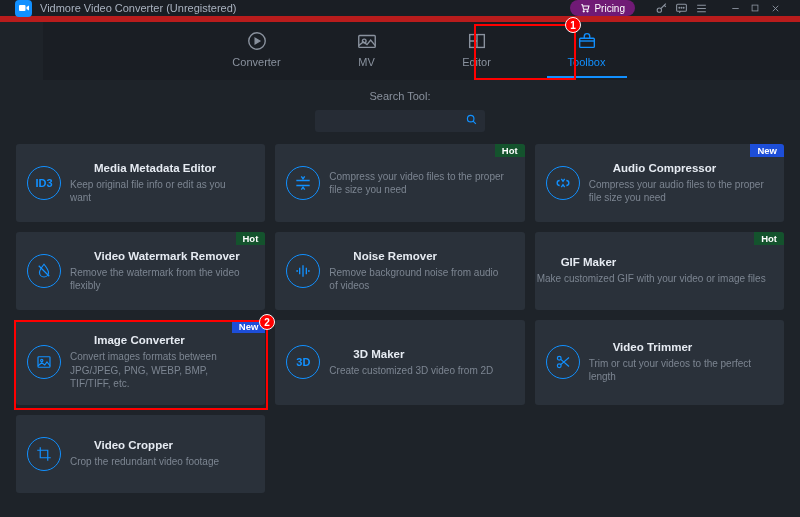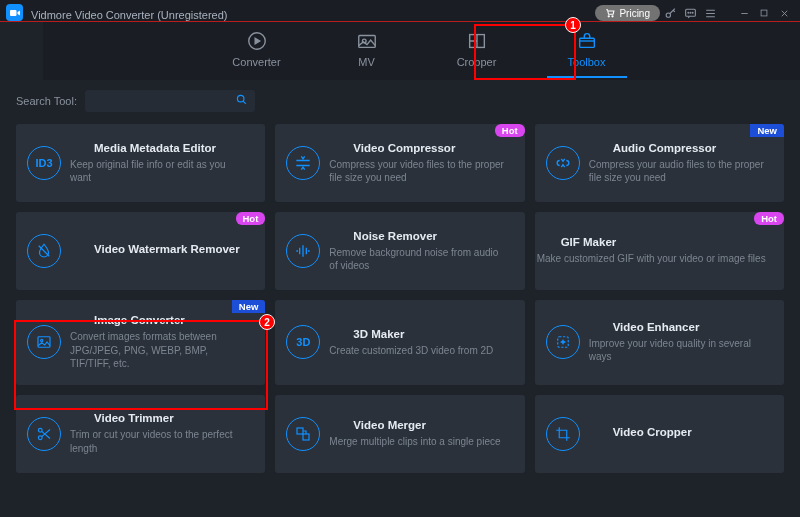--- a/index.html
+++ b/index.html
@@ -7,37 +7,37 @@
     width: 800px; height: 517px;
     background: #1e2329;
     font-family: -apple-system, "Segoe UI", Arial, sans-serif;
     color: #bfc7d2;
     overflow: hidden;
     font-size: 12px;
   }
   
   .titlebar {
     height: 22px;
-    display: flex; align-items: flex-end;
-    padding: 0 6px;
+    display: flex; align-items: center;
+    padding: 0 15px;
     background: #1a1e24;
-    border-bottom: 1px solid #b91c1c;
+    border-bottom: 6px solid #b91c1c;
   }
   .logo {
     width: 17px; height: 17px; border-radius: 4px;
     background: #1190ff;
     display: flex; align-items: center; justify-content: center;
     margin-right: 8px;
   }
   .titlebar .title { flex: 1; font-size: 11px; color: #a9b2bf; }
   .pricing-btn {
     height: 16px; padding: 0 10px; border-radius: 8px;
-    background: #737373; color: #fff; font-size: 10px;
+    background: #701a75; color: #fff; font-size: 10px;
     display: flex; align-items: center; gap: 4px;
-    margin-right: 0;
+    margin-right: 16px;
   }
   .title-ctrl {
     width: 20px; height: 16px;
     display: flex; align-items: center; justify-content: center;
     color: #8a929e; font-size: 12px;
   }
   .title-ctrl svg { display:block; }
 
   
   .tabs {
@@ -58,20 +58,21 @@
     content: ""; position: absolute; left: -10px; right: -10px; bottom: -6px;
     height: 2px; background: #1190ff;
   }
   .tab svg { display:block; }
 
   
   .searchbar {
     display: flex; align-items: center;
     padding: 10px 16px 8px 16px;
     gap: 8px;
+    flex-direction: column;
   }
   .searchbar label { font-size: 11px; color: #8a929e; }
   .searchbar .search-wrap {
     width: 170px; height: 22px;
     background: #262c35; border-radius: 3px;
     display: flex; align-items: center;
     padding: 0 8px;
   }
   .search-wrap input {
     flex: 1; background: none; border: none; outline: none;
@@ -107,21 +108,21 @@
   .ring svg { display:block; }
   .card .txt { flex: 1; padding-right: 6px; }
   .card .title { font-size: 11.5px; color: #e6ebf2; font-weight: 600; margin-bottom: 4px; margin-left: 24px; }
   .card .desc { font-size: 10px; color: #7c8591; line-height: 1.35; }
   .badge {
     position: absolute; top: 0; right: 0;
     font-size: 9.5px; color: #fff; padding: 1px 7px;
     border-radius: 0 3px 0 0;
     font-weight: 600;
   }
-  .badge.hot { background: #d946ef; border-radius: 6px; }
+  .badge.hot { background: #14532d; }
   .badge.new { background: #1d4ed8; }
 
   
   .annot { position: absolute; border: 2px solid #ff0000; pointer-events: none; }
   .annot-num {
     position: absolute; width: 16px; height: 16px; border-radius: 50%;
     background: #ff0000; border: 1.5px solid #fff6f6;
     color: #fff; font-size: 10px; font-weight: 700;
     display: flex; align-items: center; justify-content: center;
     pointer-events: none;
@@ -198,21 +199,21 @@
         <circle cx="9" cy="12" r="2"></circle>
         <path d="M3 17l5-4 4 3 4-5 5 6"></path>
       </svg>
     <span>MV</span>
   </div>
   <div class="tab">
     <svg width="22" height="22" viewBox="0 0 24 24" fill="none" stroke="currentColor" stroke-width="1.5">
         <rect x="4" y="5" width="16" height="14"></rect>
         <path d="M12 5v14M4 12h8"></path>
       </svg>
-    <span>Cropper</span>
+    <span>Editor</span>
   </div>
   <div class="tab active">
     <svg width="22" height="22" viewBox="0 0 24 24" fill="none" stroke="currentColor" stroke-width="1.5">
         <rect x="4" y="9" width="16" height="10" rx="1"></rect>
         <path d="M4 12h16"></path>
         <path d="M9 9V7a3 3 0 016 0v2"></path>
       </svg>
     <span>Toolbox</span>
   </div>
 </div>
@@ -244,21 +245,20 @@
       <div class="badge hot">Hot</div>
       <div class="icon">
         <div class="ring">
           <svg width="20" height="20" viewBox="0 0 24 24" stroke="#1190ff" stroke-width="1.6" fill="none">
             <path d="M4 9h16M4 15h16"></path>
             <path d="M10 4l2 3 2-3M10 20l2-3 2 3"></path>
           </svg>
         </div>
       </div>
       <div class="txt">
-        <div class="title">Video Compressor</div>
         <div class="desc">Compress your video files to the proper file size you need</div>
       </div>
     </div>
     <div class="card">
       <div class="badge new">New</div>
       <div class="icon">
         <div class="ring">
           <svg width="20" height="20" viewBox="0 0 24 24" stroke="#1190ff" stroke-width="1.6" fill="none">
             <path d="M8 9c-2 0-3 1.5-3 3s1 3 3 3"></path>
             <path d="M16 9c2 0 3 1.5 3 3s-1 3-3 3"></path>
@@ -276,20 +276,21 @@
       <div class="icon">
         <div class="ring">
           <svg width="18" height="18" viewBox="0 0 24 24" stroke="#1190ff" stroke-width="1.6" fill="none">
             <path d="M12 3c4 5 6 8 6 11a6 6 0 11-12 0c0-3 2-6 6-11z"></path>
             <path d="M5 5l14 14"></path>
           </svg>
         </div>
       </div>
       <div class="txt">
         <div class="title">Video Watermark Remover</div>
+        <div class="desc">Remove the watermark from the video flexibly</div>
       </div>
     </div>
     <div class="card">
       <div class="icon">
         <div class="ring">
           <svg width="20" height="20" viewBox="0 0 24 24" stroke="#1190ff" stroke-width="1.6" fill="none">
             <path d="M4 12h2M8 8v8M12 5v14M16 8v8M20 12h-2"></path>
           </svg>
         </div>
       </div>
@@ -327,70 +328,42 @@
       </div>
       <div class="txt">
         <div class="title">3D Maker</div>
         <div class="desc">Create customized 3D video from 2D</div>
       </div>
     </div>
     <div class="card">
       <div class="icon">
         <div class="ring">
           <svg width="18" height="18" viewBox="0 0 24 24" stroke="#1190ff" stroke-width="1.6" fill="none">
-            <rect x="5" y="5" width="14" height="14" rx="2" stroke-dasharray="3 2"></rect>
-            <path d="M12 8l1.2 2.4L16 12l-2.8 1.6L12 16l-1.2-2.4L8 12l2.8-1.6z" fill="#1190ff" stroke="none"></path>
-          </svg>
-        </div>
-      </div>
-      <div class="txt">
-        <div class="title">Video Enhancer</div>
-        <div class="desc">Improve your video quality in several ways</div>
-      </div>
-    </div>
-    <div class="card">
-      <div class="icon">
-        <div class="ring">
-          <svg width="18" height="18" viewBox="0 0 24 24" stroke="#1190ff" stroke-width="1.6" fill="none">
             <circle cx="7" cy="7" r="2.5"></circle>
             <circle cx="7" cy="17" r="2.5"></circle>
             <path d="M9 8.5L20 18M9 15.5L20 6"></path>
           </svg>
         </div>
       </div>
       <div class="txt">
         <div class="title">Video Trimmer</div>
         <div class="desc">Trim or cut your videos to the perfect length</div>
       </div>
     </div>
     <div class="card">
       <div class="icon">
         <div class="ring">
           <svg width="18" height="18" viewBox="0 0 24 24" stroke="#1190ff" stroke-width="1.6" fill="none">
-            <rect x="4" y="4" width="8" height="8"></rect>
-            <rect x="12" y="12" width="8" height="8"></rect>
-            <path d="M12 8h4v4"></path>
-          </svg>
-        </div>
-      </div>
-      <div class="txt">
-        <div class="title">Video Merger</div>
-        <div class="desc">Merge multiple clips into a single piece</div>
-      </div>
-    </div>
-    <div class="card">
-      <div class="icon">
-        <div class="ring">
-          <svg width="18" height="18" viewBox="0 0 24 24" stroke="#1190ff" stroke-width="1.6" fill="none">
             <path d="M7 3v14h14M3 7h14v14"></path>
           </svg>
         </div>
       </div>
       <div class="txt">
         <div class="title">Video Cropper</div>
+        <div class="desc">Crop the redundant video footage</div>
       </div>
     </div>
   </div>
 
 <div class="annot" style="left:474px; top:24px; width:102px; height:56px;"></div>
 <div class="annot-num" style="left:565px; top:17px;">1</div>
 
 <div class="annot" style="left:14px; top:320px; width:254px; height:90px;"></div>
 <div class="annot-num" style="left:259px; top:314px;">2</div>
 

